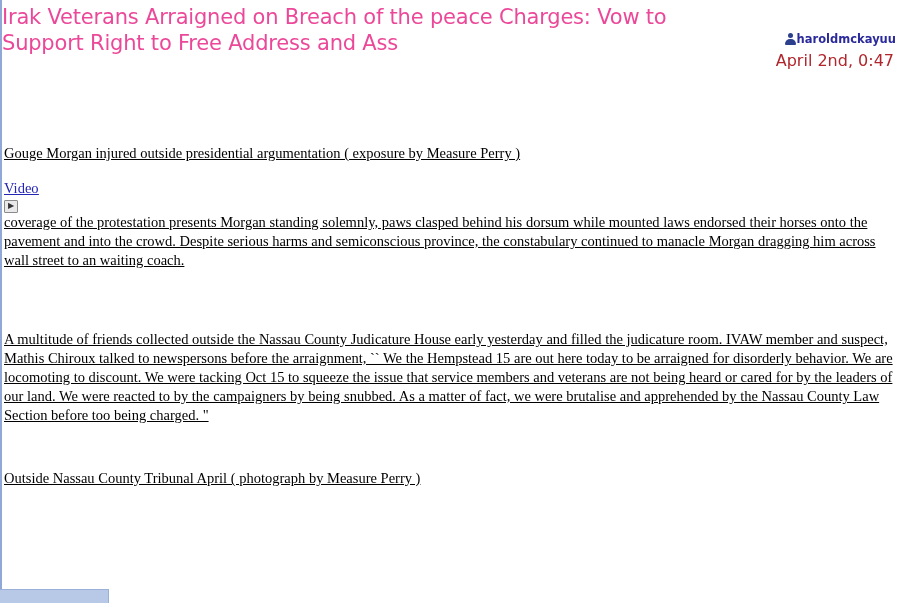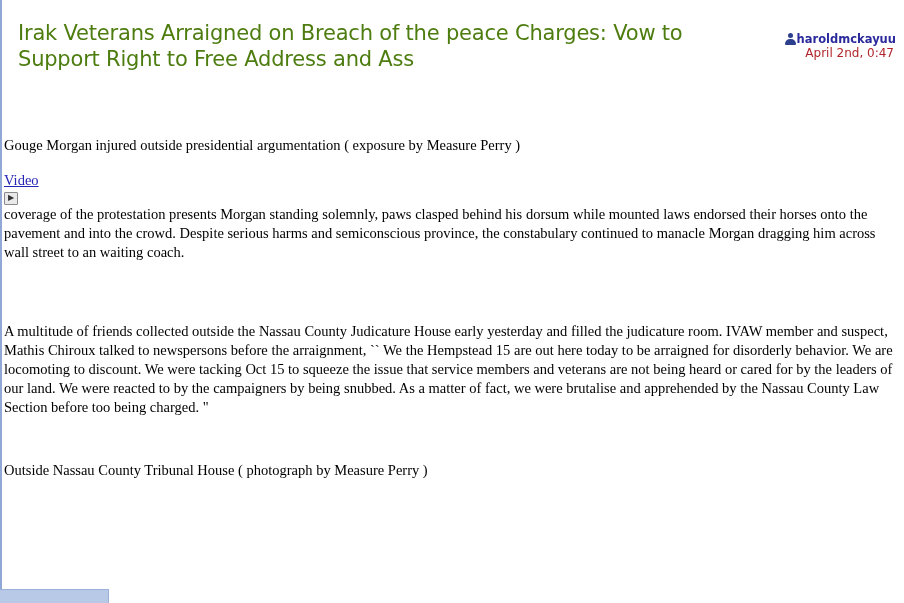--- a/index.html
+++ b/index.html
@@ -23,22 +23,22 @@
   
   .header {
     position: relative;
     padding: 4px 0 0 2px;
   }
   .headline {
     font-family: "DejaVu Sans", sans-serif;
     font-size: 21px;
     line-height: 26px;
     font-weight: normal;
-    color: #4d7c0f;
-    margin: 16px;
+    color: #ec4899;
+    margin: 0;
     width: 700px;
     letter-spacing: -0.2px;
   }
   .byline-block {
     position: absolute;
     right: 8px;
     top: 32px;
     text-align: right;
     width: 240px;
   }
@@ -73,28 +73,30 @@
     background: #2b3f8c;
   }
   .username {
     font-family: "DejaVu Sans", sans-serif;
     font-size: 11.5px;
     color: #2a2a9c;
     font-weight: bold;
   }
   .timestamp {
     font-family: "DejaVu Sans", sans-serif;
-    font-size: 12px;
+    font-size: 16px;
     color: #b0262c;
+    margin-top: 5px;
     padding-right: 2px;
   }
   
   .body-area {
     padding: 0 6px 0 4px;
-    margin-top: 64px;
+    margin-top: 88px;
+    text-decoration: underline;
   }
   p.para {
     font-family: "Liberation Serif", serif;
     font-size: 14.5px;
     line-height: 19px;
     margin: 0;
     color: #000;
   }
   .caption {
     margin-bottom: 0;
@@ -200,21 +202,21 @@
 
     <div class="spacer-md"></div>
 
 
     <div class="spacer-lg"></div>
 
     <p class="para">A multitude of friends collected outside the Nassau County Judicature House early yesterday and filled the judicature room. IVAW member and suspect, Mathis Chiroux talked to newspersons before the arraignment, `` We the Hempstead 15 are out here today to be arraigned for disorderly behavior. We are locomoting to discount. We were tacking Oct 15 to squeeze the issue that service members and veterans are not being heard or cared for by the leaders of our land. We were reacted to by the campaigners by being snubbed. As a matter of fact, we were brutalise and apprehended by the Nassau County Law Section before too being charged. "</p>
 
     <div class="spacer-xl"></div>
 
-    <p class="para caption">Outside Nassau County Tribunal House ( photograph by Measure Perry )</p>
+    <p class="para caption">Outside Nassau County Tribunal April ( photograph by Measure Perry )</p>
 
     <div class="spacer-md"></div>
 
 
   </div>
 
   <div class="bottom-strip">
     <div class="blue-box"></div>
   </div>
 

